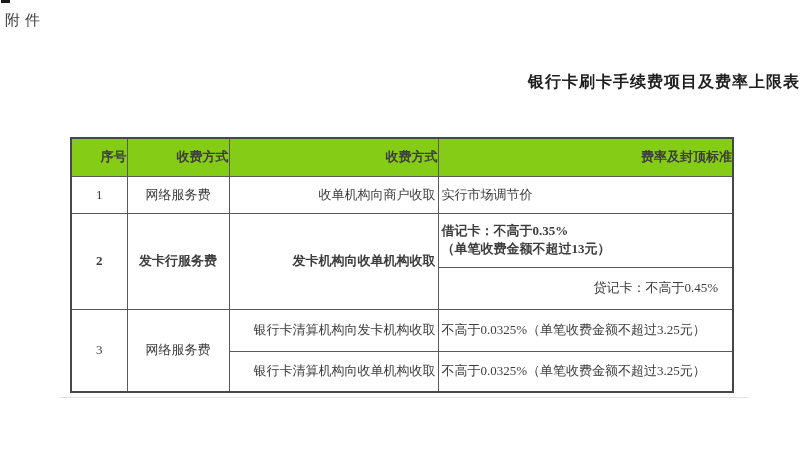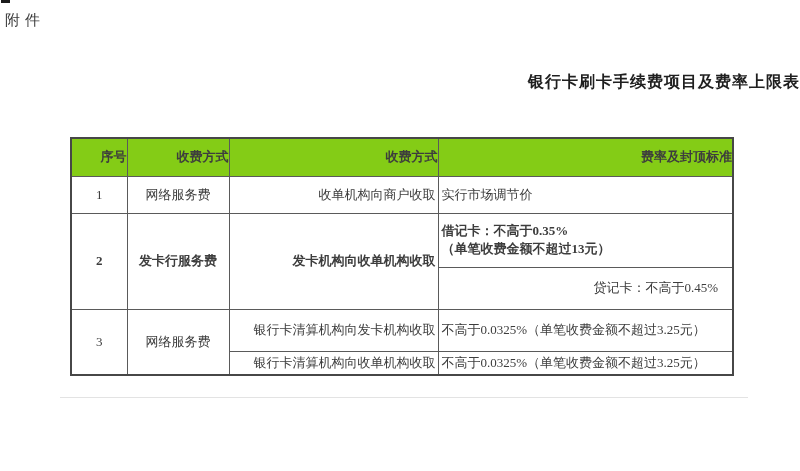--- a/index.html
+++ b/index.html
@@ -58,21 +58,21 @@
     text-align: right;
     height: 38px;
   }
   td.c-index, td.c-item { text-align: center; }
   td.c-method { text-align: right; padding-left: 11px; padding-right: 2px; }
   td.c-standard { text-align: left; padding-left: 3px; padding-right: 14px; }
   tr.r1 td { height: 37px; }
   tr.r2a td { height: 54px; font-weight: bold; }
   tr.r2b td { height: 42px; text-align: right; }
   tr.r3a td { height: 42px; }
-  tr.r3b td { height: 24px; }
+  tr.r3b td { height: 41px; }
   .shadow-line {
     position: absolute;
     left: 60px; top: 397px;
     width: 688px; height: 1px;
     background: #e3e3e3;
   }
 </style>
 </head>
 <body>
 

